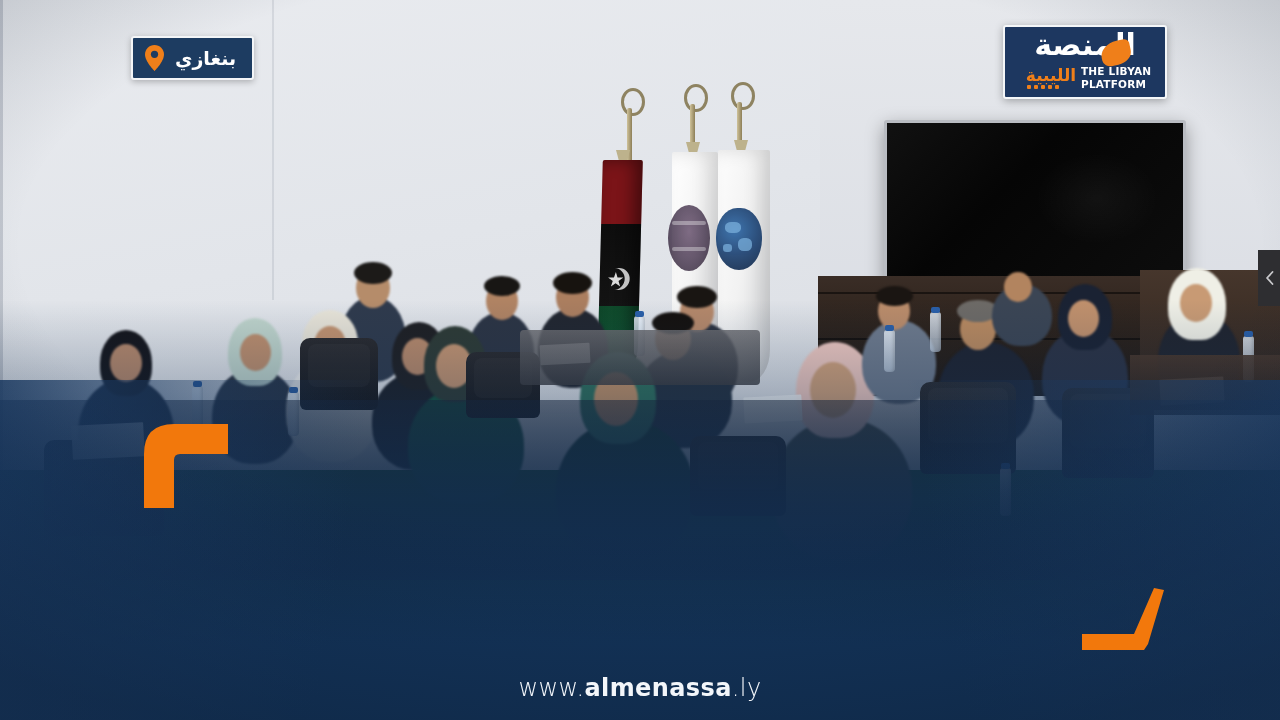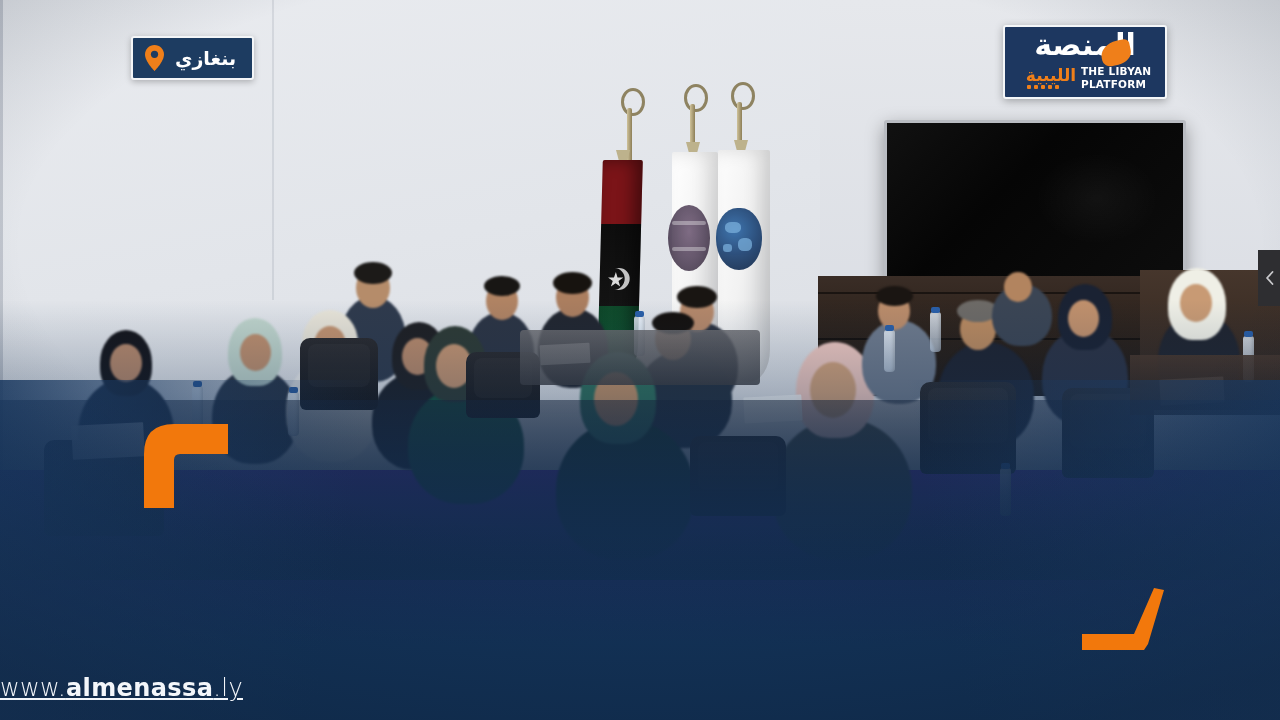--- a/index.html
+++ b/index.html
@@ -2,21 +2,21 @@
 <html lang="ar"><head>
 <meta charset="utf-8">
 <style>
   html,body{margin:0;padding:0;background:#000;}
   body{font-family:"DejaVu Sans","Liberation Sans",sans-serif;}
 
   .stage{
     position:relative;
     width:1280px;height:720px;
     overflow:hidden;
-    background:#6d28d9;
+    background:#14532d;
   }
 
   
   .photo{position:absolute;inset:0;overflow:hidden;}
 
   .wall{
     position:absolute;left:0;top:0;width:1280px;height:470px;
     background:linear-gradient(170deg,#e9ebef 0%,#e2e5ea 45%,#d9dce2 100%);
   }
   .wall-seam{
@@ -228,22 +228,22 @@
     line-height:1.35;
     direction:rtl;
     letter-spacing:0px;
     text-shadow:0 2px 10px rgba(0,0,0,.5);
     padding:0 120px;
   }
 
   
   .site-url{
     position:absolute;left:0;right:0;top:674px;
-    text-align:left;color:#f3f6fa;
-    font-size:24px;font-weight:300;letter-spacing:.4px;text-decoration:underline;
+    text-align:center;color:#f3f6fa;
+    font-size:24px;font-weight:300;letter-spacing:.4px;
   }
   .site-url b{font-weight:700;}
 
   
   .nav-prev{
     position:absolute;right:0;top:250px;
     width:22px;height:56px;
     background:#2e2e31;
     display:flex;align-items:center;justify-content:center;
     cursor:pointer;

